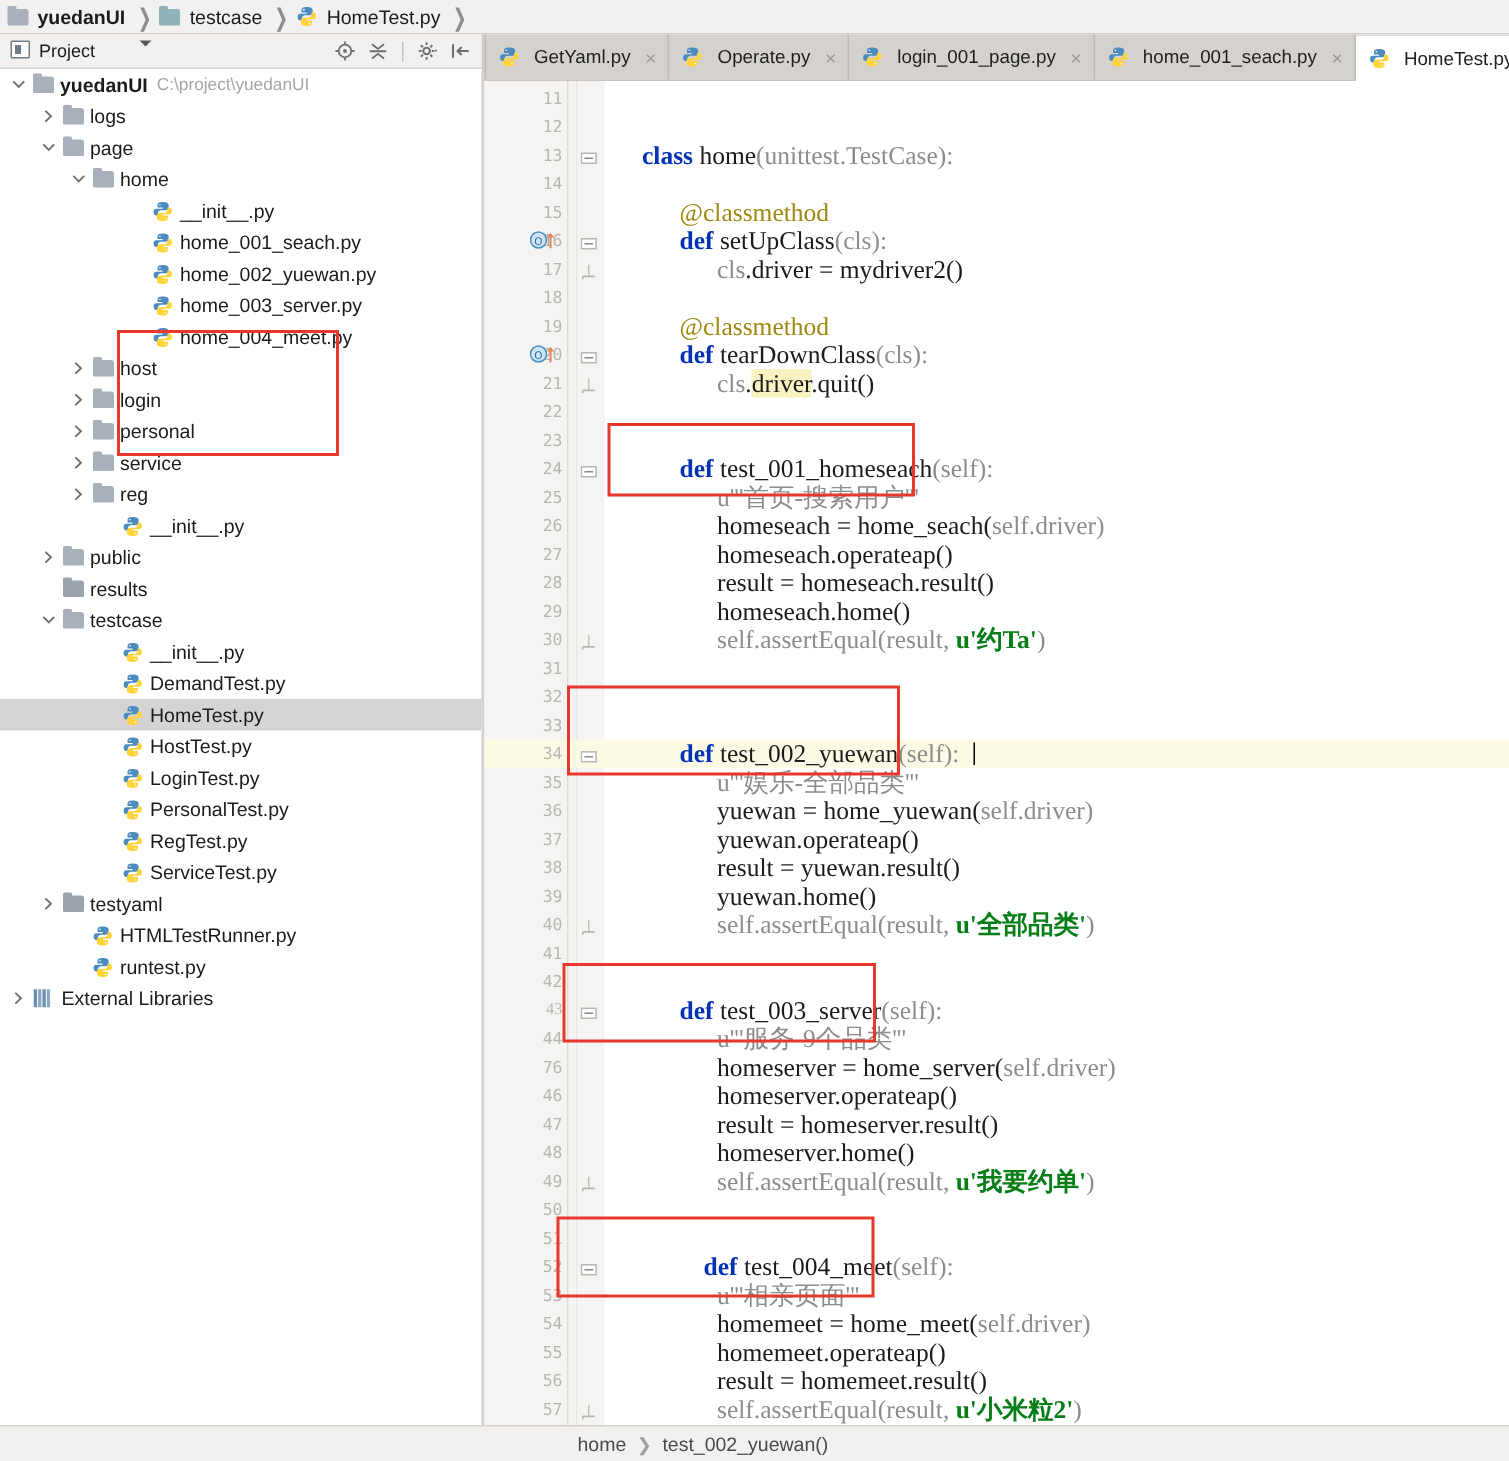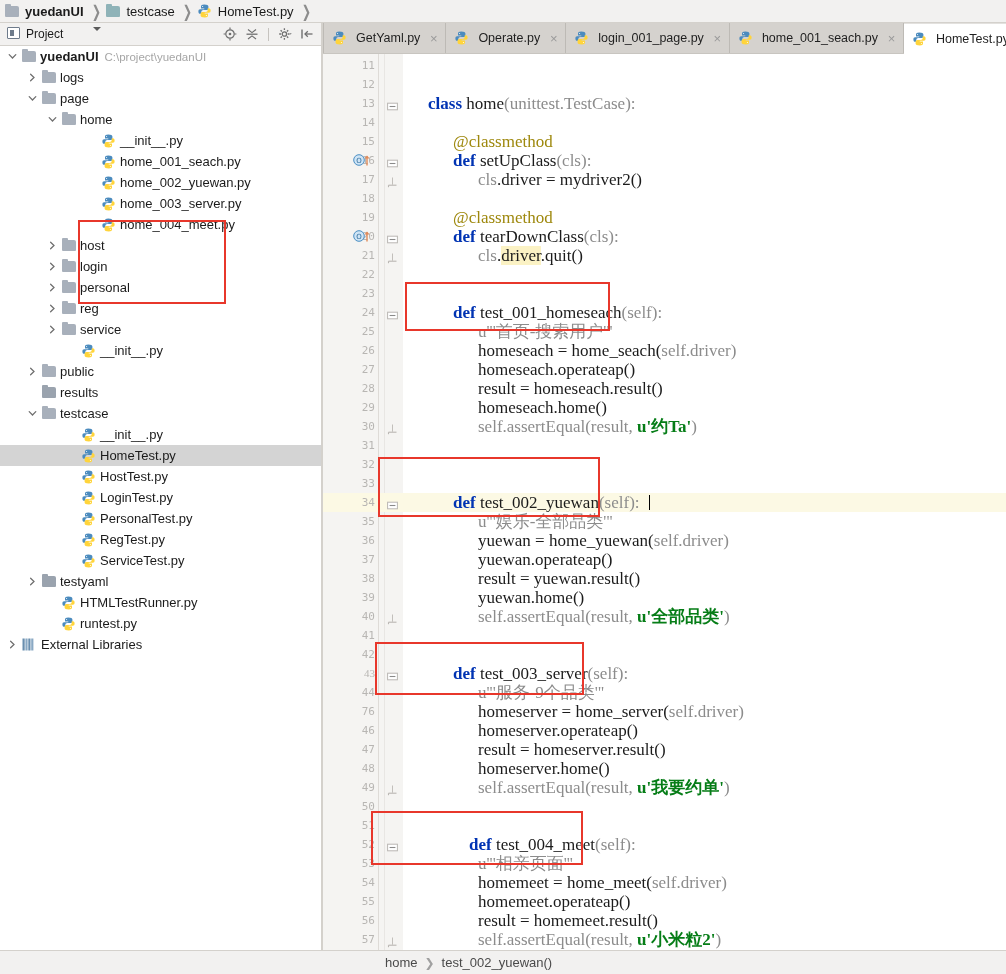--- a/index.html
+++ b/index.html
@@ -471,32 +471,32 @@
         </div>
         <div class="row">
           <span style="display:inline-block;width:46px;flex:0 0 auto;"></span>
           <span class="arrow">
             <svg width="9" height="9" viewBox="0 0 9 9">
               <path d="M2.6 1.2L6 4.5L2.6 7.8" fill="none" stroke="#6e6e6e" stroke-width="1.25" stroke-linecap="round"></path>
             </svg>
           </span>
           <span style="display:inline-block;width:3px;flex:0 0 auto;"></span>
           <span class="ic ic-folder"></span>
+          <span class="row-label">service</span>
+        </div>
+        <div class="row">
+          <span style="display:inline-block;width:46px;flex:0 0 auto;"></span>
+          <span class="arrow">
+            <svg width="9" height="9" viewBox="0 0 9 9">
+              <path d="M2.6 1.2L6 4.5L2.6 7.8" fill="none" stroke="#6e6e6e" stroke-width="1.25" stroke-linecap="round"></path>
+            </svg>
+          </span>
+          <span style="display:inline-block;width:3px;flex:0 0 auto;"></span>
+          <span class="ic ic-folder"></span>
           <span class="row-label">reg</span>
-        </div>
-        <div class="row">
-          <span style="display:inline-block;width:46px;flex:0 0 auto;"></span>
-          <span class="arrow">
-            <svg width="9" height="9" viewBox="0 0 9 9">
-              <path d="M2.6 1.2L6 4.5L2.6 7.8" fill="none" stroke="#6e6e6e" stroke-width="1.25" stroke-linecap="round"></path>
-            </svg>
-          </span>
-          <span style="display:inline-block;width:3px;flex:0 0 auto;"></span>
-          <span class="ic ic-folder"></span>
-          <span class="row-label">service</span>
         </div>
         <div class="row">
           <span style="display:inline-block;width:66px;flex:0 0 auto;"></span>
           <span class="arrow blank"></span>
           <span style="display:inline-block;width:3px;flex:0 0 auto;"></span>
           <span class="ic ic-py">
             <svg width="13" height="14" viewBox="0 0 13 14">
               <path d="M6.2 0.6C3.9 0.6 3 1.3 3 2.6v1.8h3.3v0.8H2.2C1 5.2 0.4 6 0.4 7.4c0 1.4 0.6 2.3 1.8 2.3h1.1V8.1c0-1.1 0.9-2 2-2h3.3c1 0 1.8-0.8 1.8-1.8V2.6C10.4 1.3 9.2 0.6 6.2 0.6z" fill="#4b8bbe"></path>
               <path d="M6.8 13.4c2.3 0 3.2-0.7 3.2-2v-1.8H6.7V8.8h4.1c1.2 0 1.8-0.8 1.8-2.2 0-1.4-0.6-2.3-1.8-2.3H9.7v1.6c0 1.1-0.9 2-2 2H4.4c-1 0-1.8 0.8-1.8 1.8v1.7C2.6 12.7 3.8 13.4 6.8 13.4z" fill="#ffd43b"></path>
               <circle cx="4.6" cy="2.5" r="0.55" fill="#fff"></circle>
@@ -540,20 +540,34 @@
           <span style="display:inline-block;width:3px;flex:0 0 auto;"></span>
           <span class="ic ic-py">
             <svg width="13" height="14" viewBox="0 0 13 14">
               <path d="M6.2 0.6C3.9 0.6 3 1.3 3 2.6v1.8h3.3v0.8H2.2C1 5.2 0.4 6 0.4 7.4c0 1.4 0.6 2.3 1.8 2.3h1.1V8.1c0-1.1 0.9-2 2-2h3.3c1 0 1.8-0.8 1.8-1.8V2.6C10.4 1.3 9.2 0.6 6.2 0.6z" fill="#4b8bbe"></path>
               <path d="M6.8 13.4c2.3 0 3.2-0.7 3.2-2v-1.8H6.7V8.8h4.1c1.2 0 1.8-0.8 1.8-2.2 0-1.4-0.6-2.3-1.8-2.3H9.7v1.6c0 1.1-0.9 2-2 2H4.4c-1 0-1.8 0.8-1.8 1.8v1.7C2.6 12.7 3.8 13.4 6.8 13.4z" fill="#ffd43b"></path>
               <circle cx="4.6" cy="2.5" r="0.55" fill="#fff"></circle>
               <circle cx="8.4" cy="11.5" r="0.55" fill="#fff"></circle>
             </svg>
           </span>
           <span class="row-label">__init__.py</span>
+        </div>
+        <div class="row">
+          <span style="display:inline-block;width:66px;flex:0 0 auto;"></span>
+          <span class="arrow blank"></span>
+          <span style="display:inline-block;width:3px;flex:0 0 auto;"></span>
+          <span class="ic ic-py">
+            <svg width="13" height="14" viewBox="0 0 13 14">
+              <path d="M6.2 0.6C3.9 0.6 3 1.3 3 2.6v1.8h3.3v0.8H2.2C1 5.2 0.4 6 0.4 7.4c0 1.4 0.6 2.3 1.8 2.3h1.1V8.1c0-1.1 0.9-2 2-2h3.3c1 0 1.8-0.8 1.8-1.8V2.6C10.4 1.3 9.2 0.6 6.2 0.6z" fill="#4b8bbe"></path>
+              <path d="M6.8 13.4c2.3 0 3.2-0.7 3.2-2v-1.8H6.7V8.8h4.1c1.2 0 1.8-0.8 1.8-2.2 0-1.4-0.6-2.3-1.8-2.3H9.7v1.6c0 1.1-0.9 2-2 2H4.4c-1 0-1.8 0.8-1.8 1.8v1.7C2.6 12.7 3.8 13.4 6.8 13.4z" fill="#ffd43b"></path>
+              <circle cx="4.6" cy="2.5" r="0.55" fill="#fff"></circle>
+              <circle cx="8.4" cy="11.5" r="0.55" fill="#fff"></circle>
+            </svg>
+          </span>
+          <span class="row-label">DemandTest.py</span>
         </div>
         <div class="row sel">
           <span style="display:inline-block;width:66px;flex:0 0 auto;"></span>
           <span class="arrow blank"></span>
           <span style="display:inline-block;width:3px;flex:0 0 auto;"></span>
           <span class="ic ic-py">
             <svg width="13" height="14" viewBox="0 0 13 14">
               <path d="M6.2 0.6C3.9 0.6 3 1.3 3 2.6v1.8h3.3v0.8H2.2C1 5.2 0.4 6 0.4 7.4c0 1.4 0.6 2.3 1.8 2.3h1.1V8.1c0-1.1 0.9-2 2-2h3.3c1 0 1.8-0.8 1.8-1.8V2.6C10.4 1.3 9.2 0.6 6.2 0.6z" fill="#4b8bbe"></path>
               <path d="M6.8 13.4c2.3 0 3.2-0.7 3.2-2v-1.8H6.7V8.8h4.1c1.2 0 1.8-0.8 1.8-2.2 0-1.4-0.6-2.3-1.8-2.3H9.7v1.6c0 1.1-0.9 2-2 2H4.4c-1 0-1.8 0.8-1.8 1.8v1.7C2.6 12.7 3.8 13.4 6.8 13.4z" fill="#ffd43b"></path>
               <circle cx="4.6" cy="2.5" r="0.55" fill="#fff"></circle>

